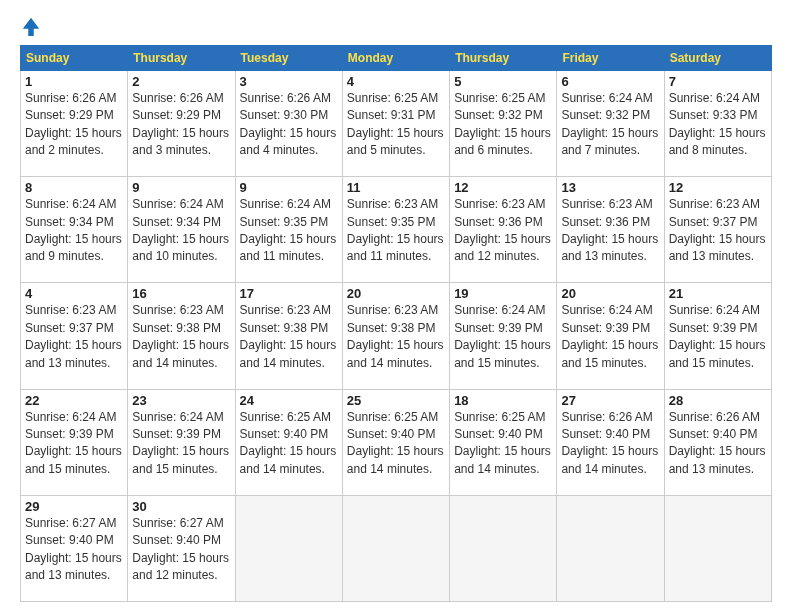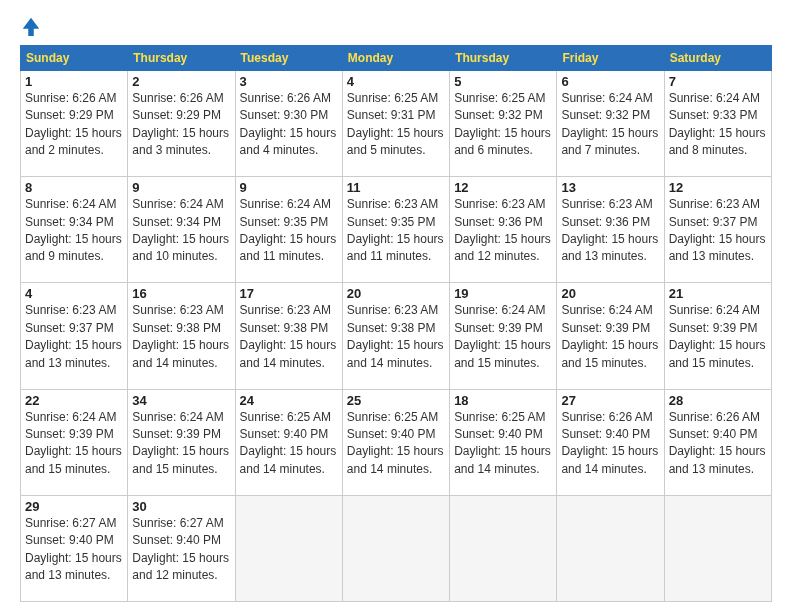--- a/index.html
+++ b/index.html
@@ -285,21 +285,21 @@
         </tr>
         <tr>
           <td>
             <span class="day-num">22</span>
             <div class="day-info" style="white-space: pre-line;">Sunrise: 6:24 AM
 Sunset: 9:39 PM
 Daylight: 15 hours
 and 15 minutes.</div>
           </td>
           <td>
-            <span class="day-num">34</span>
+            <span class="day-num">23</span>
             <div class="day-info" style="white-space: pre-line;">Sunrise: 6:24 AM
 Sunset: 9:39 PM
 Daylight: 15 hours
 and 15 minutes.</div>
           </td>
           <td>
             <span class="day-num">24</span>
             <div class="day-info" style="white-space: pre-line;">Sunrise: 6:25 AM
 Sunset: 9:40 PM
 Daylight: 15 hours

